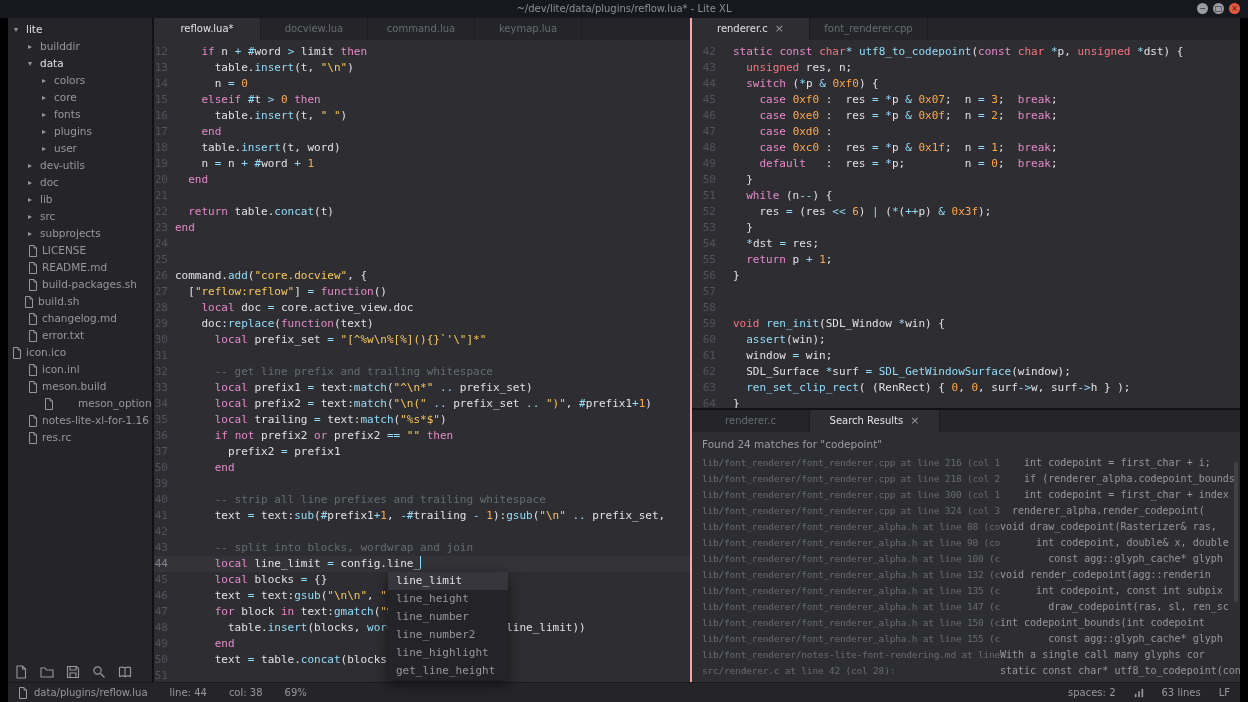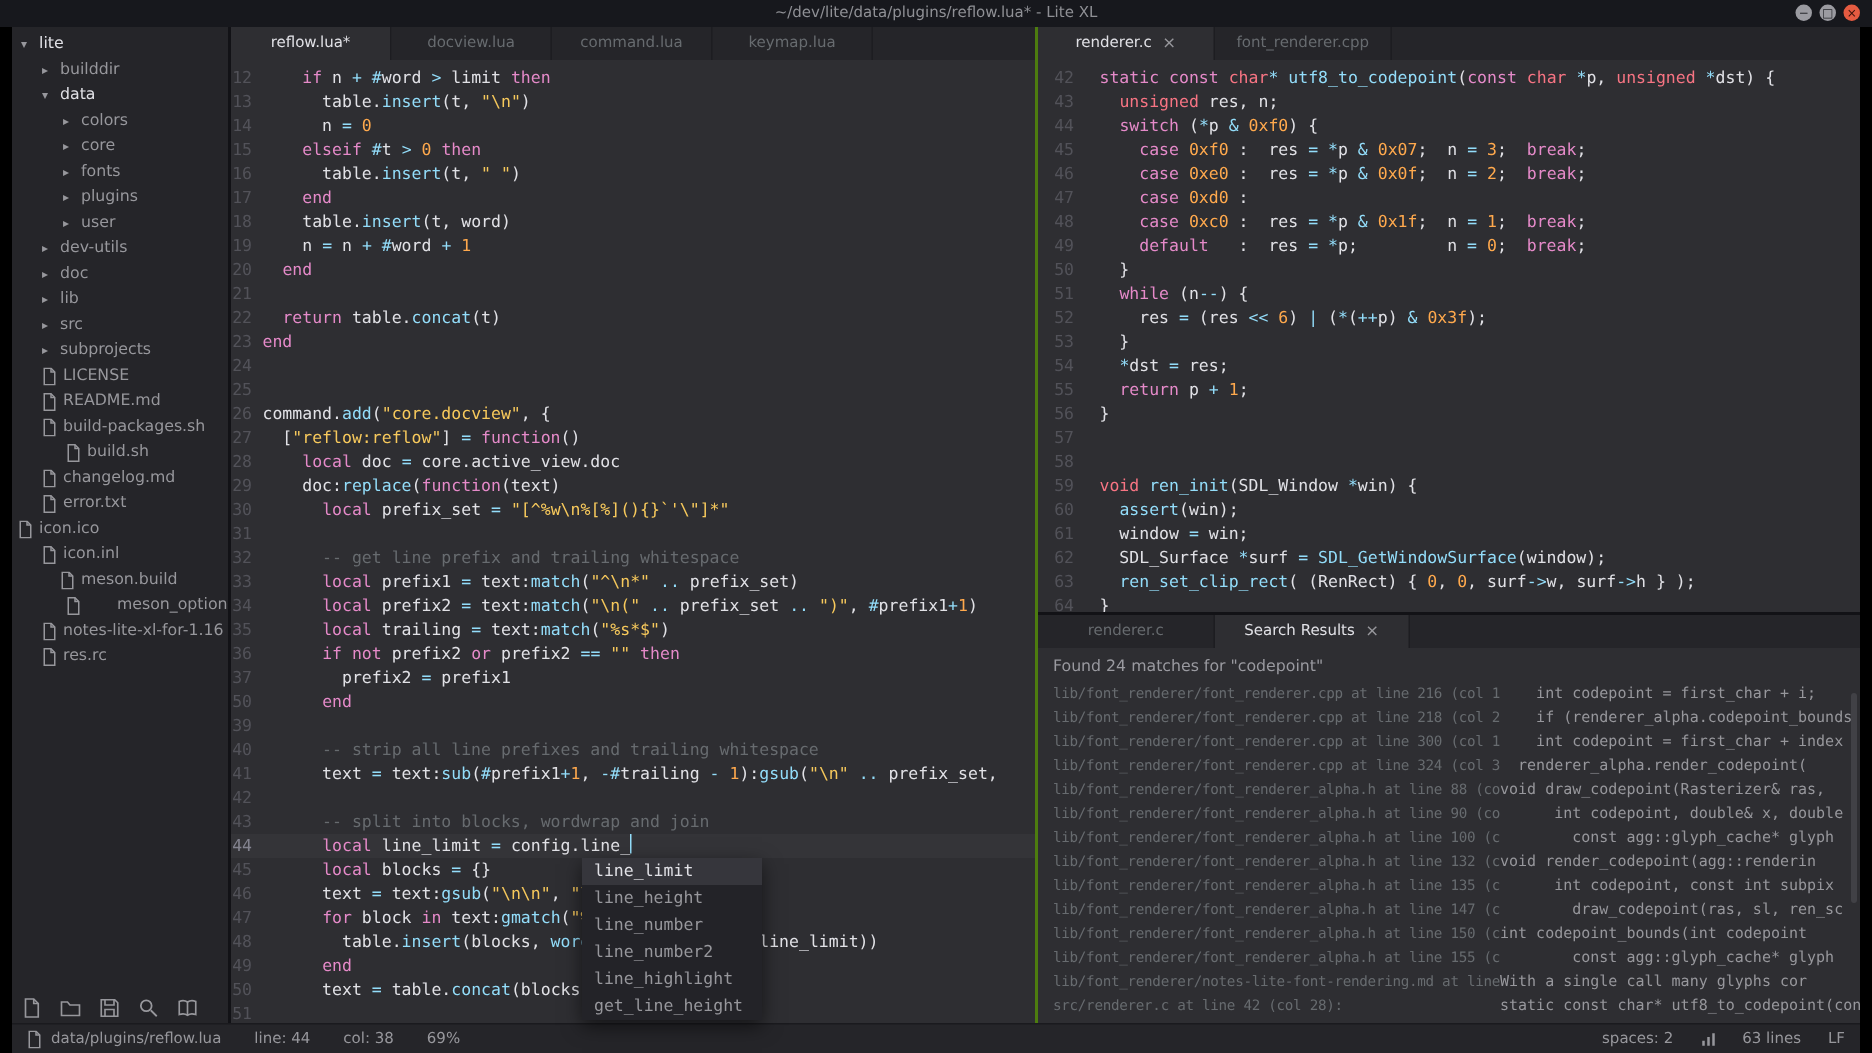--- a/index.html
+++ b/index.html
@@ -12,21 +12,21 @@
     font-size:10px;color:#8f9095;}
   .winbtns{position:absolute;right:8px;top:3px;display:flex;gap:5px;}
   .winbtn{width:11px;height:11px;border-radius:50%;font-size:8px;line-height:11px;text-align:center;
     color:#26272b;cursor:default;}
   .winbtn.min,.winbtn.max{background:#9b9ba1;}
   .winbtn.close{background:#e55b41;color:#3a120a;}
 
   
   .main{position:absolute;left:8px;right:8px;top:18px;bottom:20px;display:flex;background:#2e2e32;}
   .sidebar{flex:0 0 144px;background:#252529;border-right:2px solid #121216;position:relative;overflow:hidden;}
-  .left-editor{flex:0 0 536px;border-right:2px solid #4d7c0f;display:flex;flex-direction:column;overflow:hidden;}
+  .left-editor{flex:0 0 536px;border-right:2px solid #fca5a5;display:flex;flex-direction:column;overflow:hidden;}
   .right-col{flex:1;display:flex;flex-direction:column;overflow:hidden;}
   .right-editor{flex:0 0 390px;border-bottom:2px solid #121216;display:flex;flex-direction:column;overflow:hidden;}
   .bottom-pane{flex:1;display:flex;flex-direction:column;overflow:hidden;}
 
   
   .tabbar{height:22px;background:#252529;display:flex;flex:none;}
   .tab{height:22px;line-height:22px;text-align:center;font-size:10px;color:#676b6f;
     border-right:1px solid #1d1d21;display:flex;align-items:center;justify-content:center;gap:7px;
     flex:none;box-sizing:border-box;}
   .tab.active{background:#2e2e32;color:#e1e1e6;}
@@ -174,21 +174,21 @@
           </div>
           <div class="tree-row" style="padding-left: 20px;">
             <span style="display: inline-flex;">
               <svg class="tree-ficon" viewBox="0 0 10 12" fill="none" stroke="#97979c" stroke-width="1">
                 <path d="M1.5 0.5 h4.5 l2.5 2.5 v8.5 h-7 z"></path>
                 <path d="M6 0.5 v2.5 h2.5"></path>
               </svg>
             </span>
             <span>build-packages.sh</span>
           </div>
-          <div class="tree-row" style="padding-left: 36px;">
+          <div class="tree-row" style="padding-left: 16px;">
             <span style="display: inline-flex;">
               <svg class="tree-ficon" viewBox="0 0 10 12" fill="none" stroke="#97979c" stroke-width="1">
                 <path d="M1.5 0.5 h4.5 l2.5 2.5 v8.5 h-7 z"></path>
                 <path d="M6 0.5 v2.5 h2.5"></path>
               </svg>
             </span>
             <span>build.sh</span>
           </div>
           <div class="tree-row" style="padding-left: 20px;">
             <span style="display: inline-flex;">
@@ -219,21 +219,21 @@
           </div>
           <div class="tree-row" style="padding-left: 20px;">
             <span style="display: inline-flex;">
               <svg class="tree-ficon" viewBox="0 0 10 12" fill="none" stroke="#97979c" stroke-width="1">
                 <path d="M1.5 0.5 h4.5 l2.5 2.5 v8.5 h-7 z"></path>
                 <path d="M6 0.5 v2.5 h2.5"></path>
               </svg>
             </span>
             <span>icon.inl</span>
           </div>
-          <div class="tree-row" style="padding-left: 20px; margin-left: 12px;">
+          <div class="tree-row" style="padding-left: 20px;">
             <span style="display: inline-flex;">
               <svg class="tree-ficon" viewBox="0 0 10 12" fill="none" stroke="#97979c" stroke-width="1">
                 <path d="M1.5 0.5 h4.5 l2.5 2.5 v8.5 h-7 z"></path>
                 <path d="M6 0.5 v2.5 h2.5"></path>
               </svg>
             </span>
             <span>meson.build</span>
           </div>
           <div class="tree-row" style="padding-left: 36px; gap: 24px;">
             <span style="display: inline-flex;">

